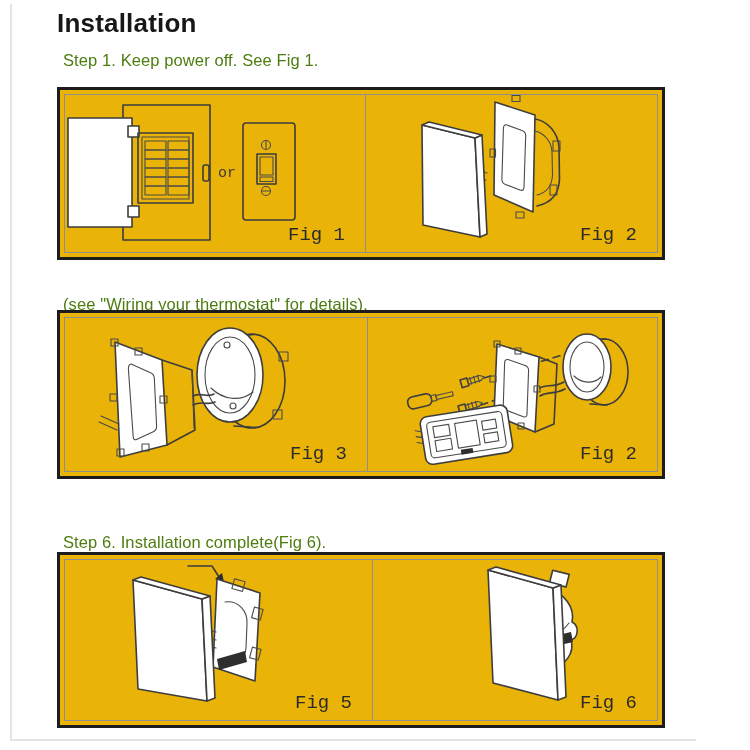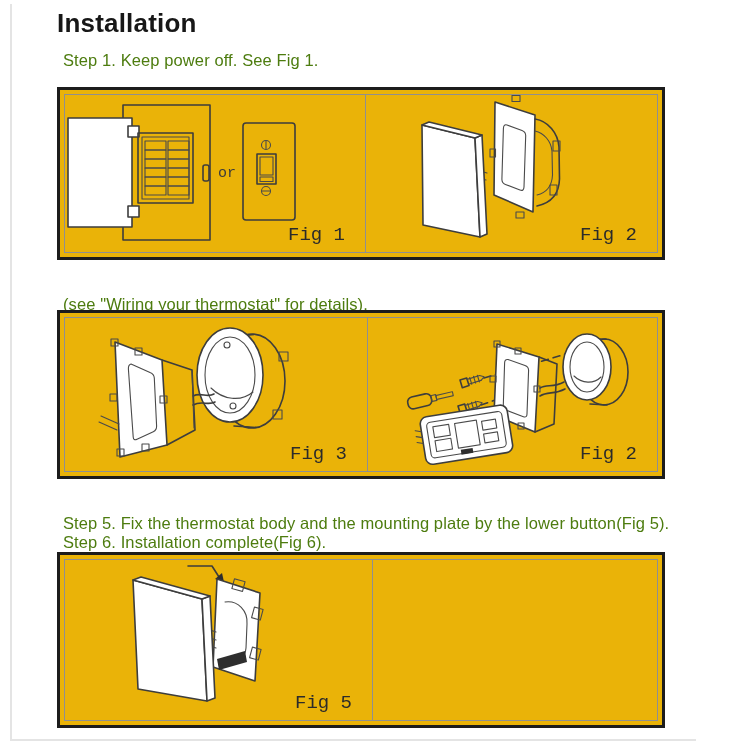--- a/index.html
+++ b/index.html
@@ -228,21 +228,20 @@
             <rect class="lnt" x="61" y="34" width="14" height="9"></rect>
             <rect class="dk" x="36" y="46" width="12" height="5"></rect>
             <path class="lnt" d="M-6,20 L0,22 M-6,26 L0,28 M-6,32 L0,34"></path>
           </g>
         </svg>
         <div class="figlabel">Fig 2</div>
       </div>
     </div>
   </div>
 
-  <p class="step" style="top:506px">Step 5. Fix the thermostat body and the mounting plate by the lower button(Fig 5).</p>
   <p class="step" style="top:525px">Step 6. Installation complete(Fig 6).</p>
 
   <div class="figbox" style="top:552px;height:176px">
     <div class="inner">
       <div class="cell" style="left:0;width:307px">
         <svg width="307" height="158" viewBox="0 0 307 158">
 
           <g>
             <path class="ln" d="M123,6 L147,6 L154,17"></path>
             <polygon class="dk" points="150,19 157,13 159,22"></polygon>
@@ -258,16 +257,33 @@
             <path class="lnt" d="M145,70 L151,72 M145,78 L151,80 M145,86 L151,88"></path>
           </g>
 
           <polygon class="lnw" points="68,20 137,39 142,141 73,129"></polygon>
           <polygon class="lnw" points="137,39 145,36 150,138 142,141"></polygon>
           <polygon class="lnw" points="68,20 76,17 145,36 137,39"></polygon>
         </svg>
         <div class="figlabel">Fig 5</div>
       </div>
       <div class="divider" style="left:307px"></div>
+      <div class="cell" style="left:308px;right:0">
+        <svg width="284" height="158" viewBox="0 0 284 158">
+
+          <g>
+            <rect class="lnw" x="178" y="12" width="17" height="13" transform="rotate(14 186 18)"></rect>
+            <path class="lnw" d="M172,28 C192,32 202,48 199,62 C207,66 205,78 198,80 C202,94 191,106 180,107 L170,111 L170,26 Z"></path>
+            <path class="lnt" d="M196,63 C191,70 184,74 178,74"></path>
+            <polygon class="dk" points="172,78 198,72 200,82 174,88"></polygon>
+            <path class="lnt" d="M184,107 C188,113 182,119 176,117"></path>
+          </g>
+
+          <polygon class="lnw" points="115,10 180,28 185,140 120,123"></polygon>
+          <polygon class="lnw" points="180,28 188,25 193,137 185,140"></polygon>
+          <polygon class="lnw" points="115,10 123,7 188,25 180,28"></polygon>
+        </svg>
+        <div class="figlabel">Fig 6</div>
+      </div>
     </div>
   </div>
 
 </div>
 
 </body></html>

